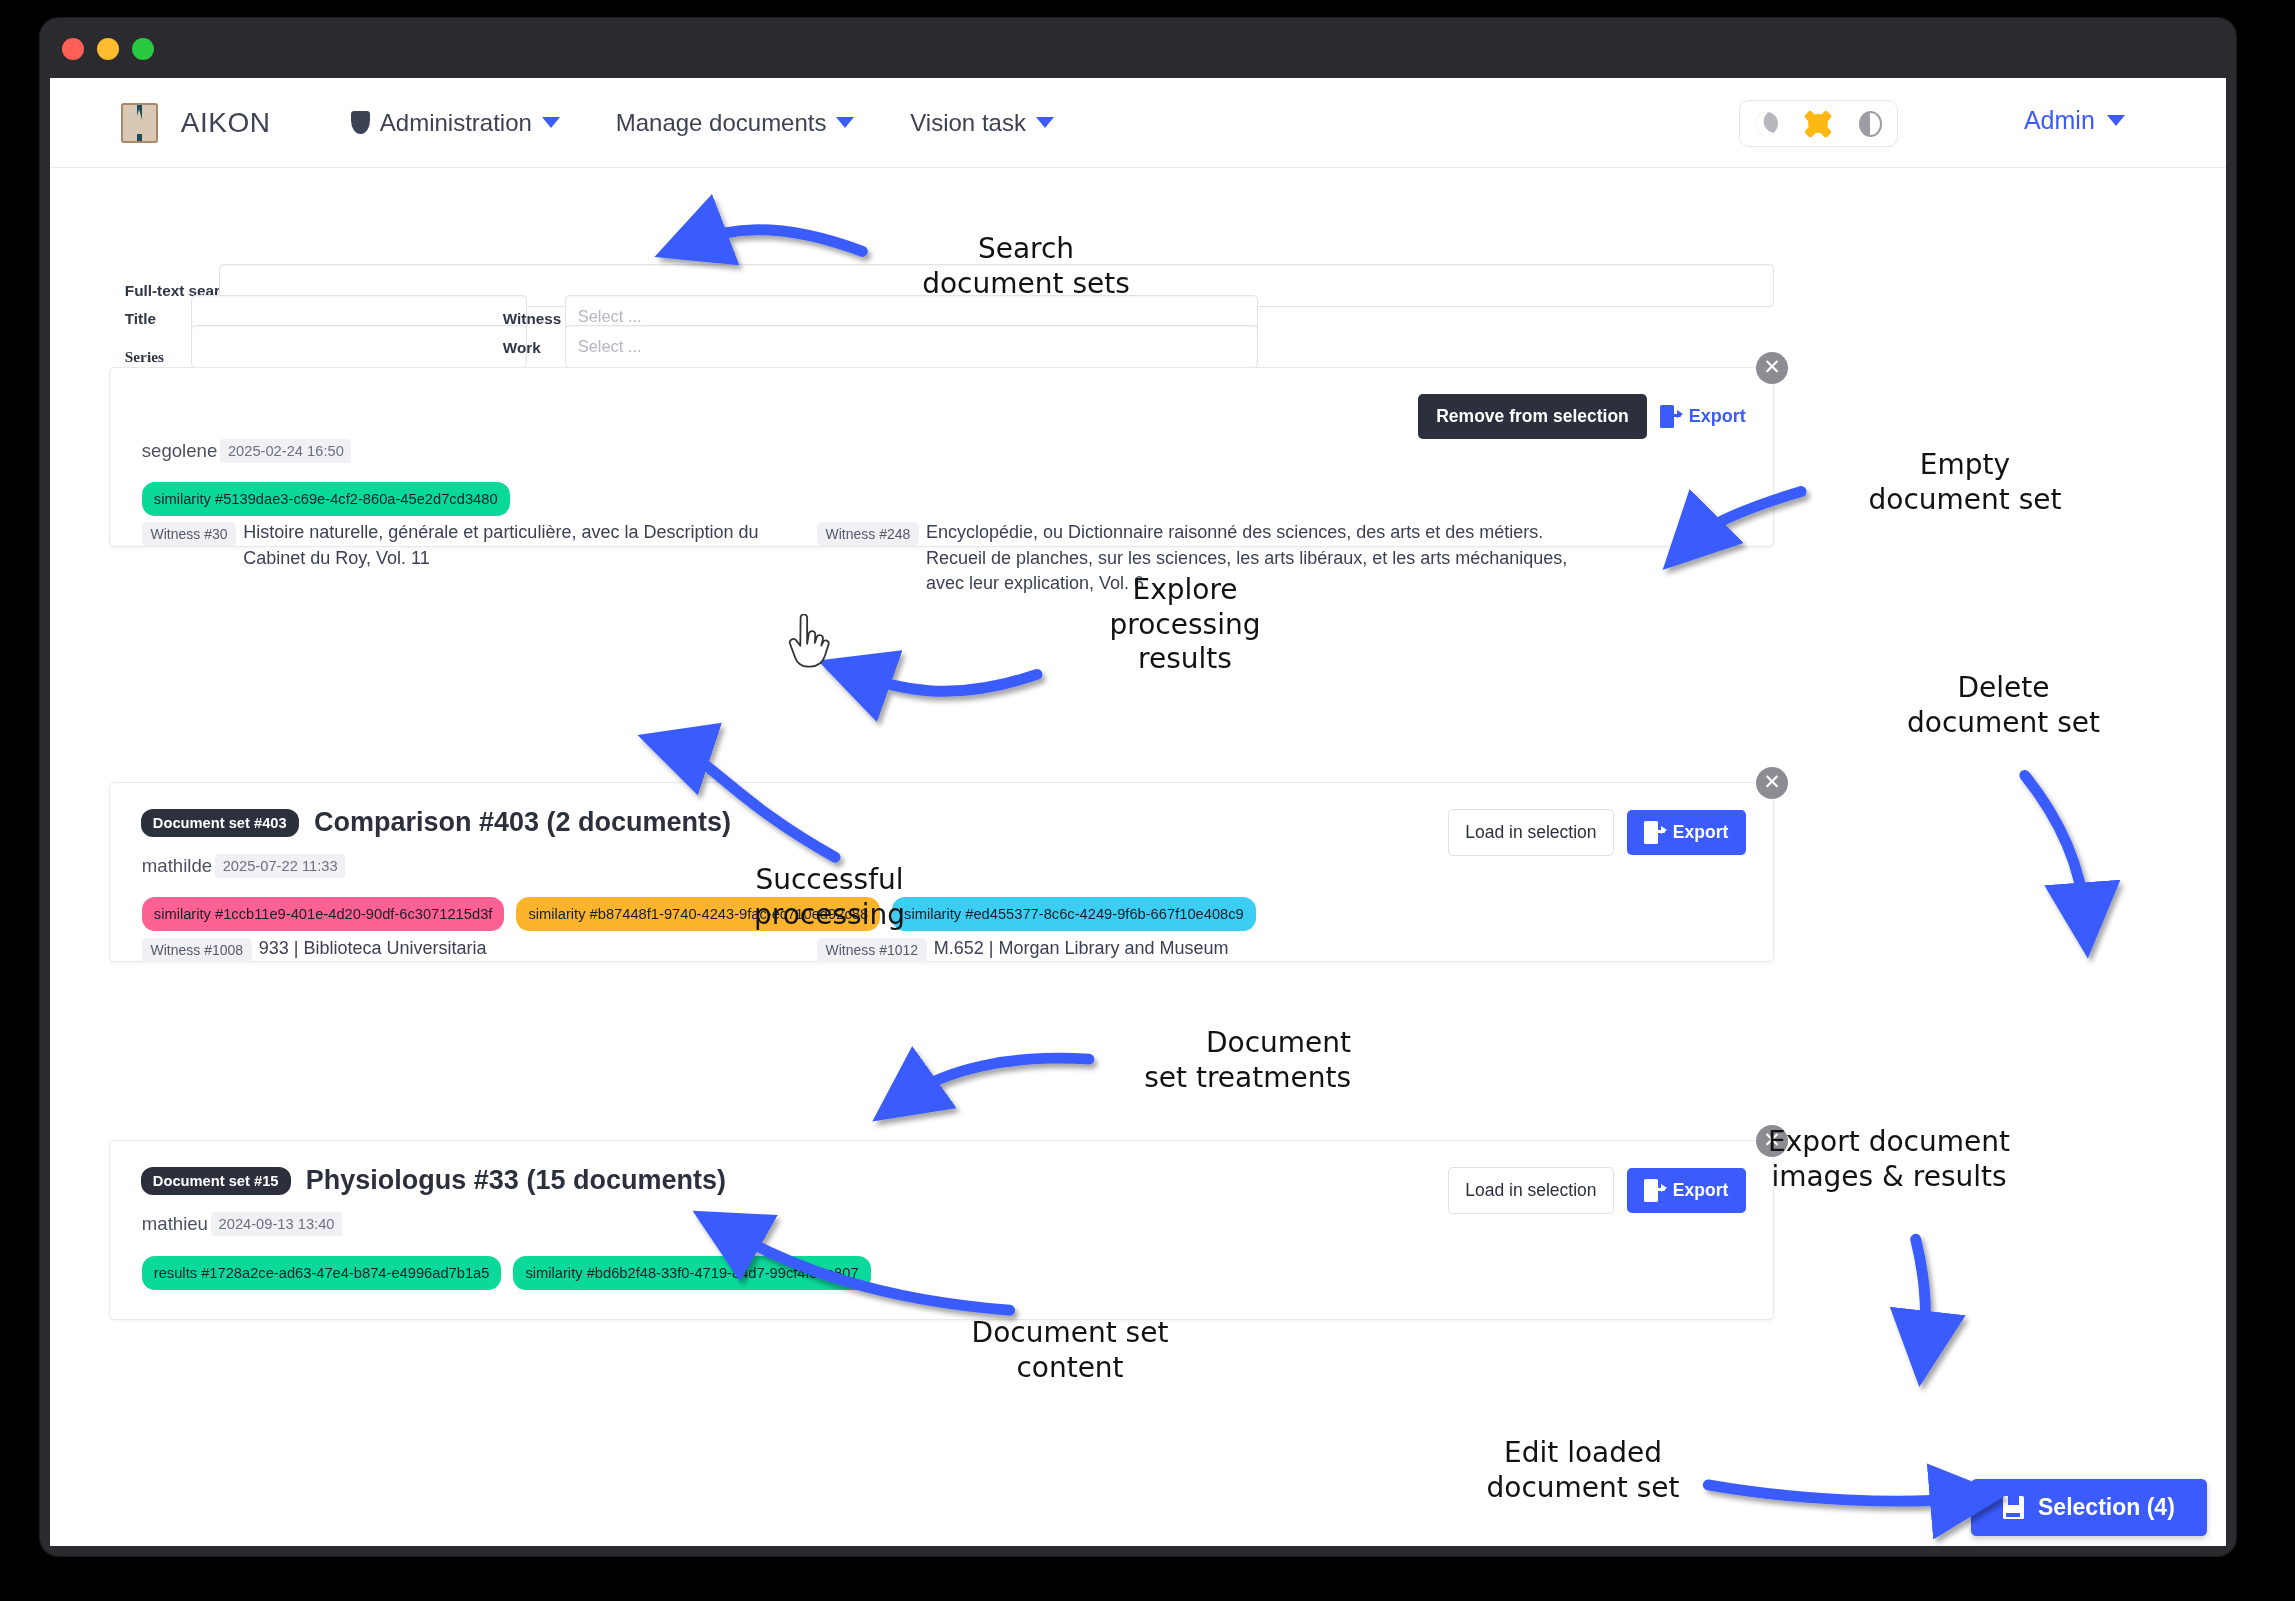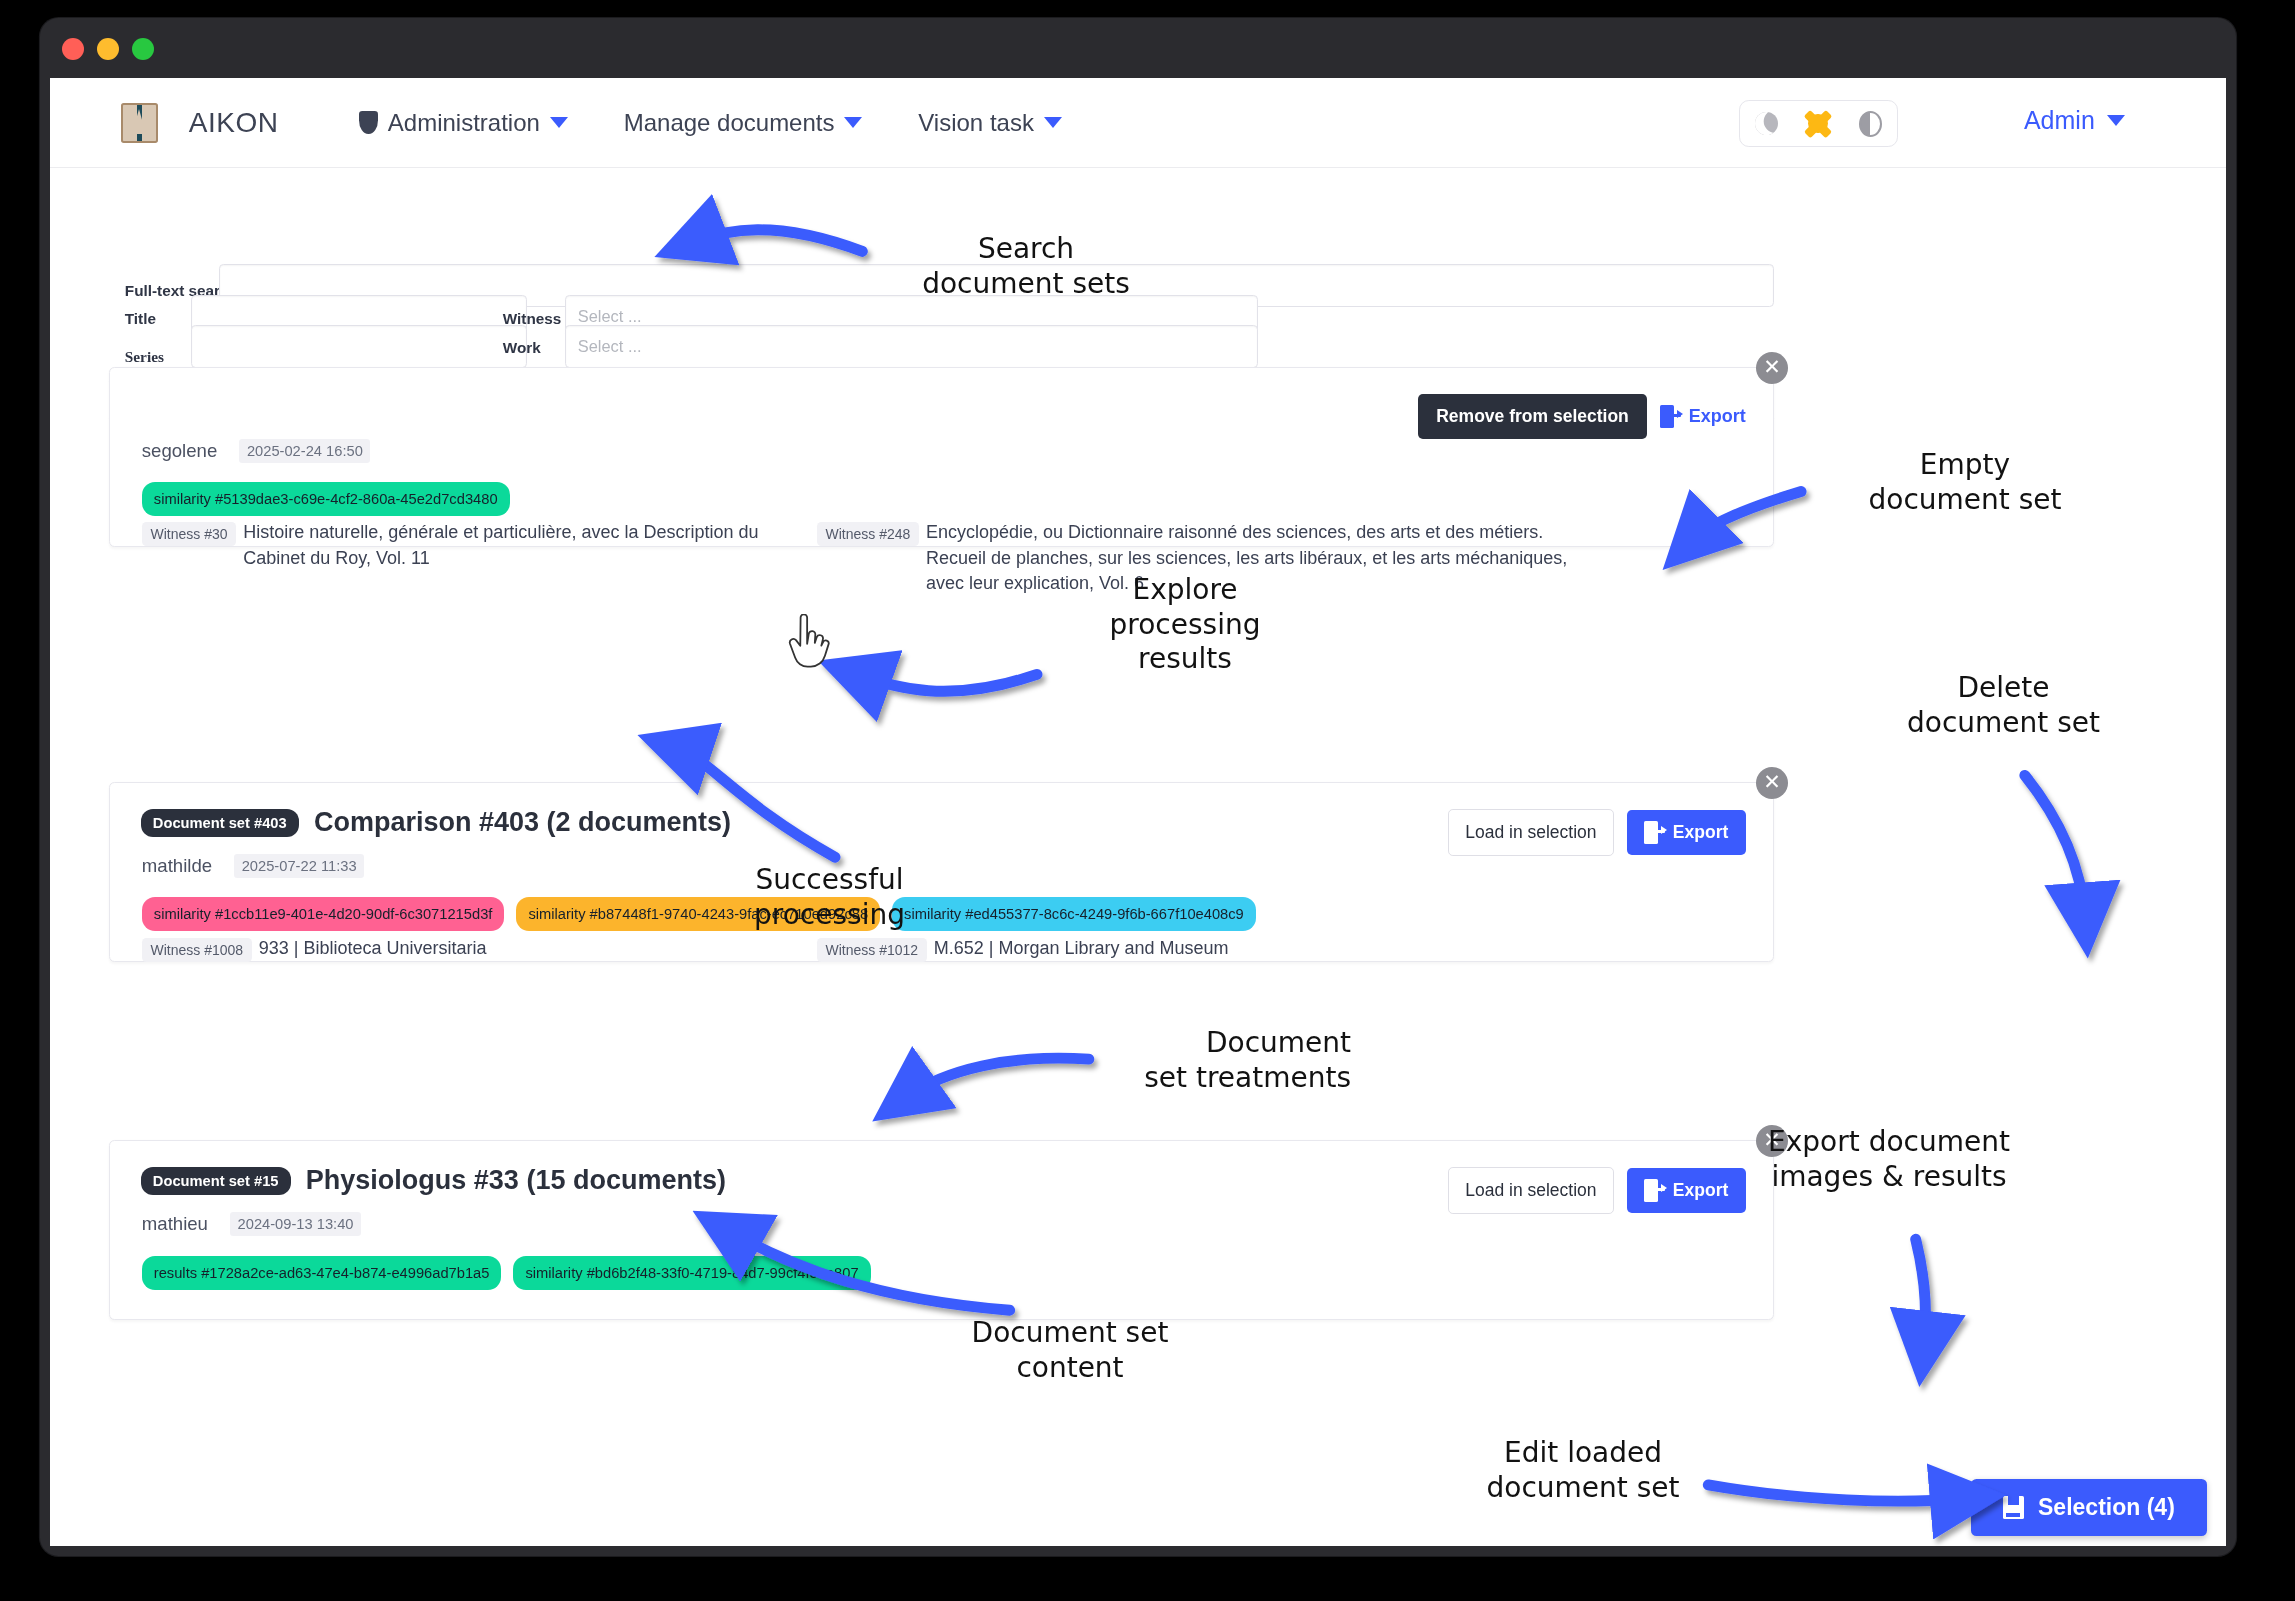--- a/index.html
+++ b/index.html
@@ -53,21 +53,21 @@
     position: relative;
   }
   #brand-icon::after {
     content:""; position:absolute; left:50%; top:12%;
     transform: translateX(-50%);
     border-left: 7px solid transparent;
     border-right: 7px solid transparent;
     border-bottom: 25px solid #d9c8b4;
   }
   #brand-name {
-    margin-left: 31px; font-size: 28px; color: #3d4354;
+    margin-left: 23px; font-size: 28px; color: #3d4354;
     letter-spacing: 0.5px; font-weight: 400;
   }
   .nav-item {
     display: flex; align-items: center; gap: 9.8px;
     font-size: 24px; color: #3d4354; cursor: pointer;
   }
   #nav-administration { margin-left: 81px; }
   #nav-manage { margin-left: 56px; }
   #nav-vision { margin-left: 56px; }
   .shield-icon {
@@ -175,21 +175,21 @@
     background: #2b303c; color: #ffffff;
     font-size: 14.7px; font-weight: 700;
     padding: 6px 12px; border-radius: 12px; white-space: nowrap;
   }
   .set-title {
     font-size: 27px; font-weight: 700; color: #2b303c;
     border-bottom: 2.2px solid #2b303c; cursor: pointer; white-space: nowrap;
   }
   .card-meta {
     position: absolute; left: 32px; top: 71px;
-    display: flex; align-items: center; gap: 22px;
+    display: flex; align-items: center; gap: 3px;
   }
   .meta-user { font-size: 18.6px; color: #4b5162; }
   .meta-date {
     font-size: 14.7px; color: #6b7180; background: #f1f1f5;
     padding: 3.8px 7.6px; border-radius: 3.3px;
   }
 
   .tag-row { position: absolute; left: 32px; display: flex; gap: 12px; }
   .chip {
     font-size: 14.7px; color: #16202b; font-weight: 500;

